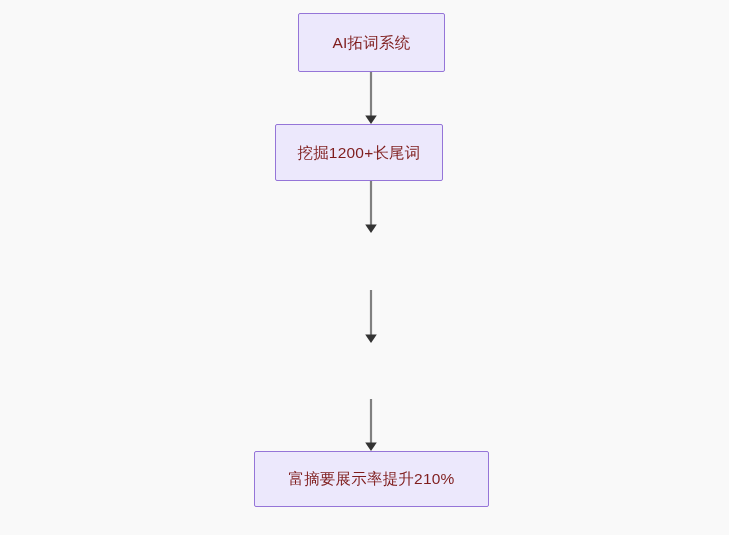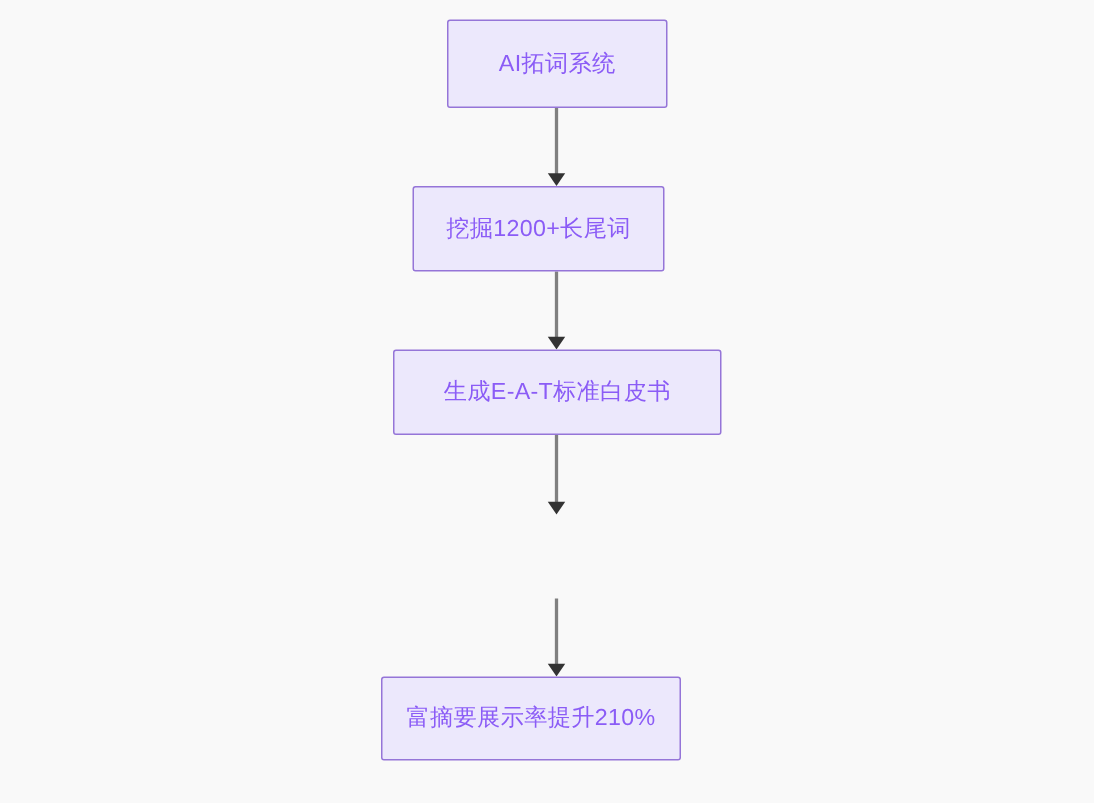--- a/index.html
+++ b/index.html
@@ -20,21 +20,21 @@
   }
   .node {
     position: absolute;
     box-sizing: border-box;
     background: #ece8fc;
     border: 1.6px solid #9575d8;
     border-radius: 2px;
     display: flex;
     align-items: center;
     justify-content: center;
-    color: #8b5cf6;
+    color: #7f1d1d;
     font-size: 15.5px;
     line-height: 1;
     letter-spacing: 0.2px;
     white-space: nowrap;
   }
   .node .node-label {
     display: block;
     padding: 0 6px;
   }
   .edge {
@@ -79,22 +79,19 @@
   </div>
 
   <div class="node" style="left:298px; top:13px; width:147px; height:59px;">
     <span class="node-label">AI拓词系统</span>
   </div>
 
   <div class="node" style="left:275px; top:124px; width:168px; height:57px;">
     <span class="node-label">挖掘1200+长尾词</span>
   </div>
 
-  <div class="node" style="left:262px; top:233px; width:219px; height:57px;">
-    <span class="node-label">生成E-A-T标准白皮书</span>
-  </div>
 
 
-  <div class="node" style="left:254px; top:451px; width:200px; height:56px;">
+  <div class="node" style="left:254px; top:451px; width:235px; height:56px;">
     <span class="node-label">富摘要展示率提升210%</span>
   </div>
 
 </div>
 
 </body></html>

